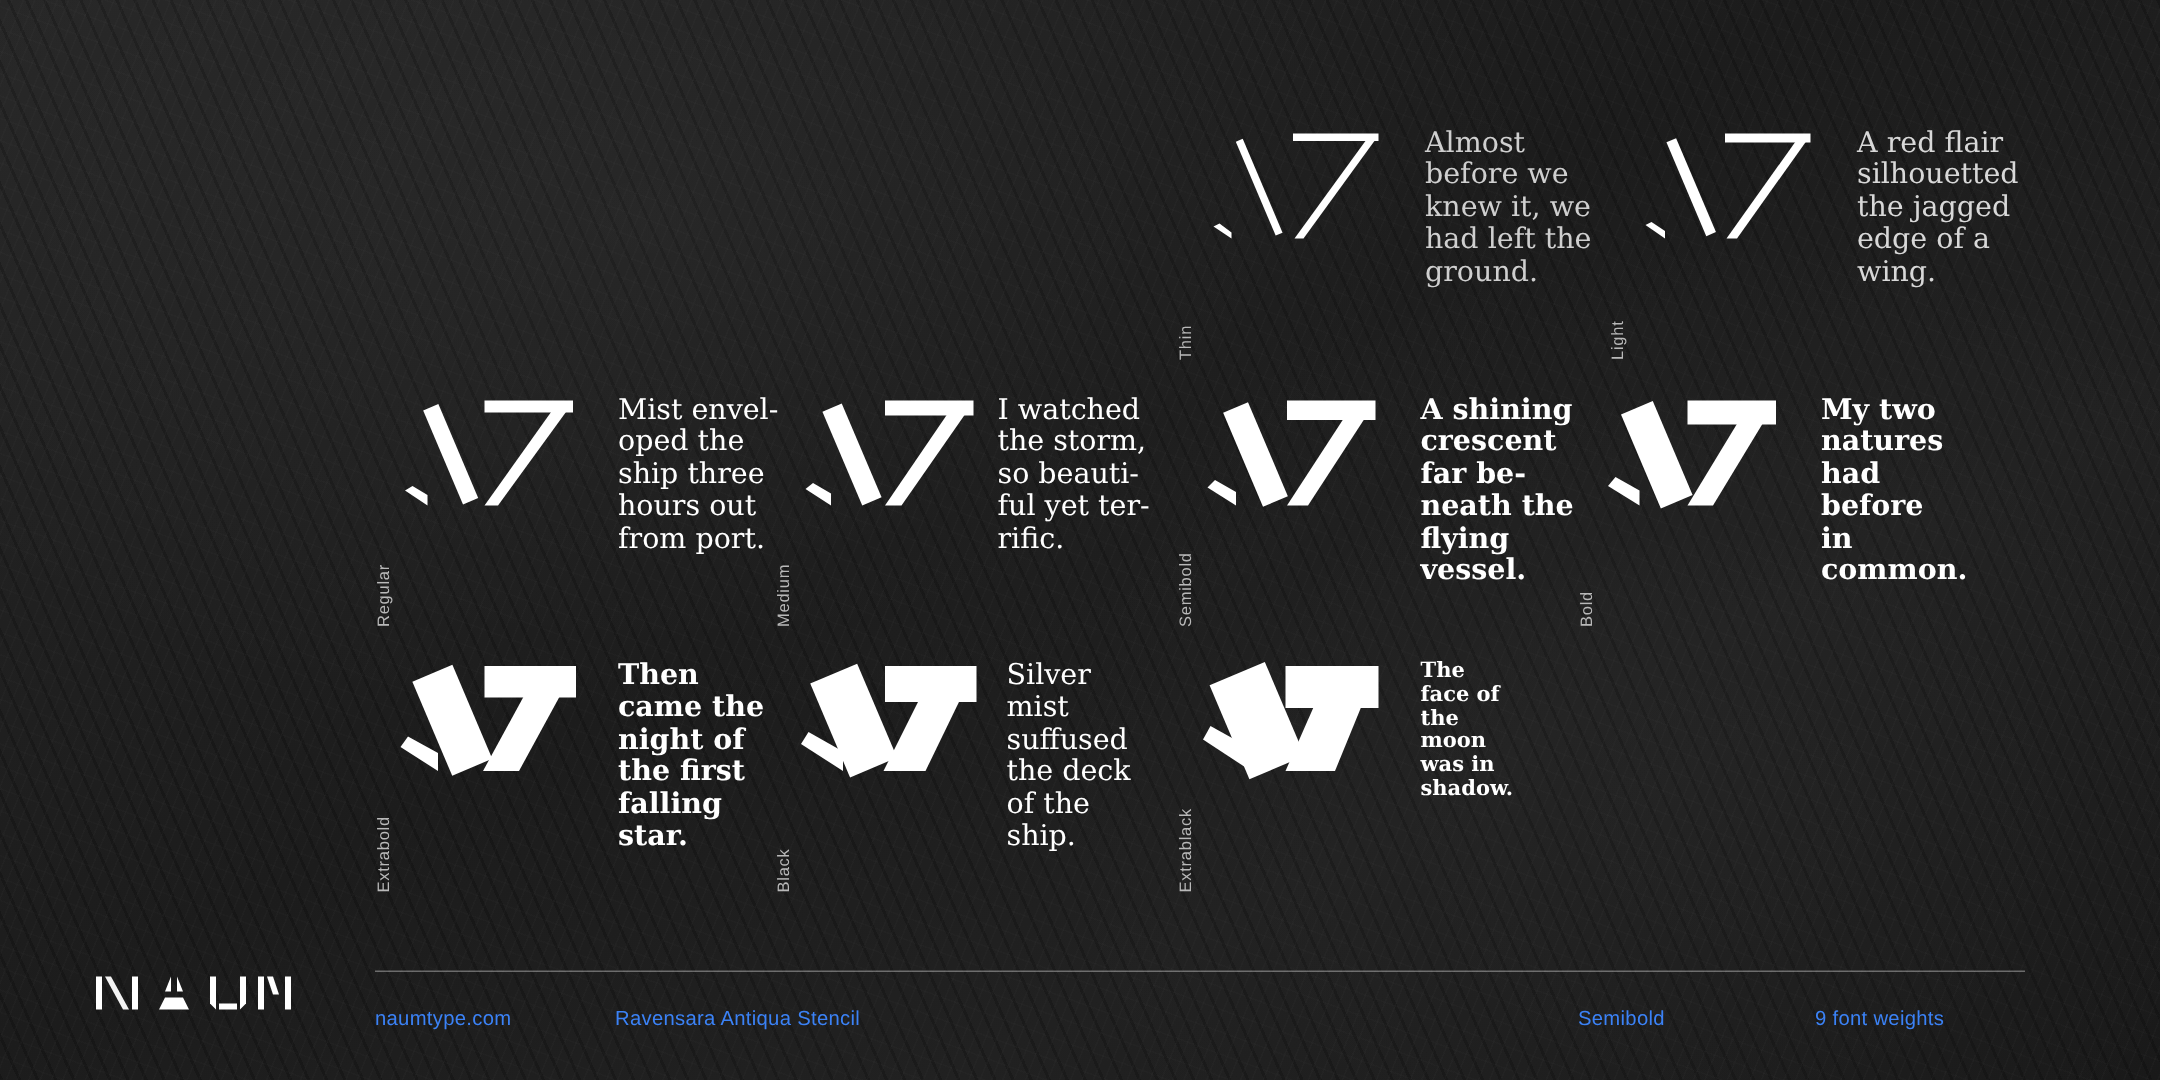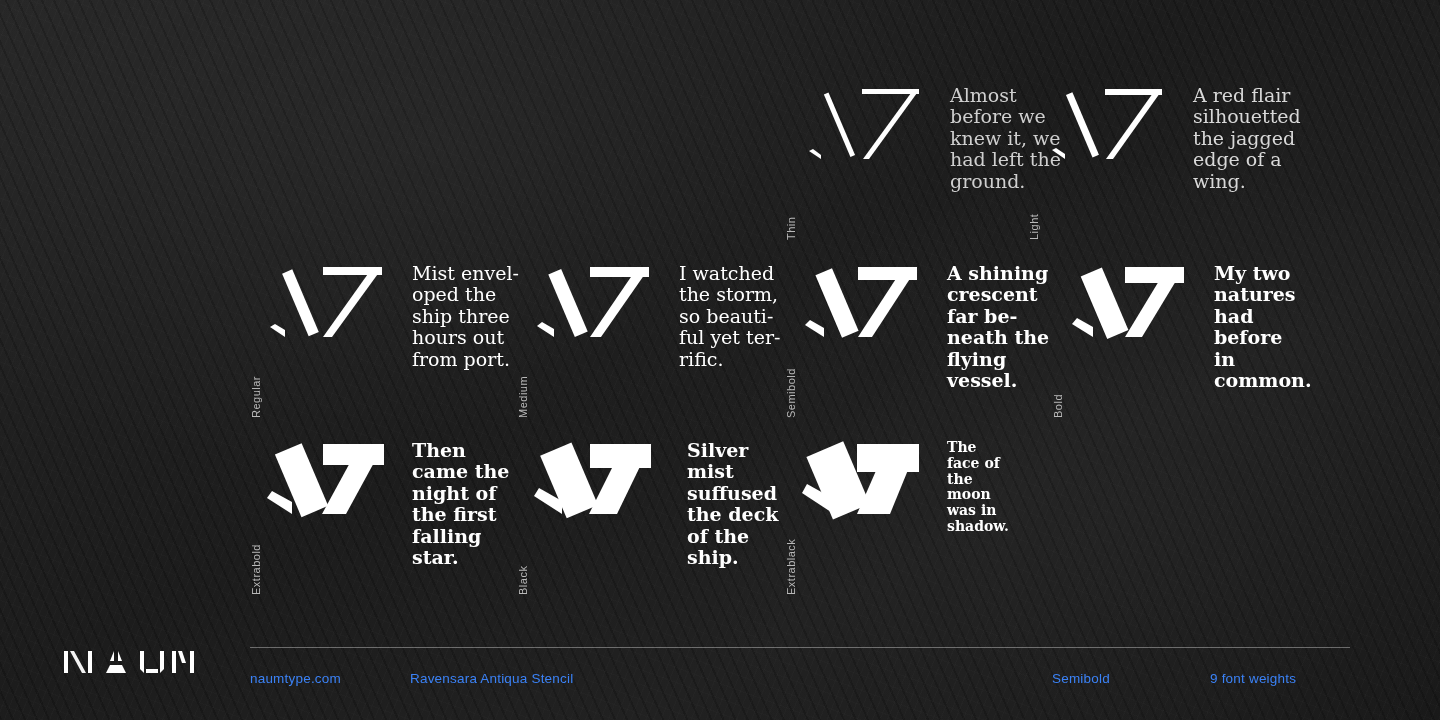--- a/index.html
+++ b/index.html
@@ -113,21 +113,21 @@
           <path d="M60 70 L112 70 L112 75 L60 75 Z" fill="#fff" opacity="0"></path>
         </svg>
       </div>
       <div class="sample" style="margin-left:28px; width:118px; font-size:19px; line-height:1.13; color:#cfcfcf; font-weight:300;">Almost
 before we
 knew it, we
 had left the
 ground.</div>
     </div>
 
-    <div class="cell" style="left:1028px; top:85px;">
+    <div class="cell" style="left:1073px; top:85px;">
       <div class="weight-label" style="height:155px;">Light</div>
       <div class="az-wrap" style="margin-left:10px;">
         <svg class="az" width="115" height="80" viewBox="0 0 115 80">
           <path d="M29 6 L29 74 L36 74 L36 6 Z" fill="#fff" transform="rotate(-23 32 40)"></path>
           <path d="M2 65 L15 74 L15 69 L6 63 Z" fill="#fff"></path>
           <path d="M55 4 L112 4 L112 10 L55 10 Z" fill="#fff"></path>
           <path d="M103 8 L110 8 L63 74 L56 74 Z" fill="#fff"></path>
         </svg>
       </div>
       <div class="sample" style="margin-left:28px; width:118px; font-size:19px; line-height:1.13; color:#d8d8d8;">A red flair
@@ -157,21 +157,21 @@
     <div class="cell" style="left:517px; top:263px;">
       <div class="weight-label" style="height:155px;">Medium</div>
       <div class="az-wrap" style="margin-left:6px;">
         <svg class="az" width="118" height="80" viewBox="0 0 118 80">
           <path d="M26 6 L26 74 L40 74 L40 6 Z" fill="#fff" transform="rotate(-23 33 40)"></path>
           <path d="M2 63 L19 74 L19 66 L7 59 Z" fill="#fff"></path>
           <path d="M55 4 L114 4 L114 14 L55 14 Z" fill="#fff"></path>
           <path d="M100 8 L112 8 L66 74 L55 74 Z" fill="#fff"></path>
         </svg>
       </div>
-      <div class="sample" style="margin-left:26px; width:118px; font-size:19px; line-height:1.13;">I watched
+      <div class="sample" style="margin-left:12px; width:118px; font-size:19px; line-height:1.13;">I watched
 the storm,
 so beauti-
 ful yet ter-
 rific.</div>
     </div>
 
     <div class="cell" style="left:785px; top:263px;">
       <div class="weight-label" style="height:155px;">Semibold</div>
       <div class="az-wrap" style="margin-left:6px;">
         <svg class="az" width="118" height="80" viewBox="0 0 118 80">
@@ -228,21 +228,21 @@
     <div class="cell" style="left:517px; top:440px;">
       <div class="weight-label" style="height:155px;">Black</div>
       <div class="az-wrap" style="margin-left:4px;">
         <svg class="az" width="122" height="80" viewBox="0 0 122 80">
           <path d="M19 6 L19 74 L53 74 L53 6 Z" fill="#fff" transform="rotate(-23 37 40)"></path>
           <path d="M1 56 L29 74 L29 61 L6 48 Z" fill="#fff"></path>
           <path d="M57 4 L118 4 L118 28 L57 28 Z" fill="#fff"></path>
           <path d="M89 8 L116 8 L84 74 L56 74 Z" fill="#fff"></path>
         </svg>
       </div>
-      <div class="sample" style="margin-left:32px; width:120px; font-size:19px; line-height:1.13; font-weight:bold;">Silver
+      <div class="sample" style="margin-left:16px; width:120px; font-size:19px; line-height:1.13; font-weight:normal;">Silver
 mist
 suffused
 the deck
 of the
 ship.</div>
     </div>
 
     <div class="cell" style="left:785px; top:440px;">
       <div class="weight-label" style="height:155px;">Extrablack</div>
       <div class="az-wrap" style="margin-left:4px;">

